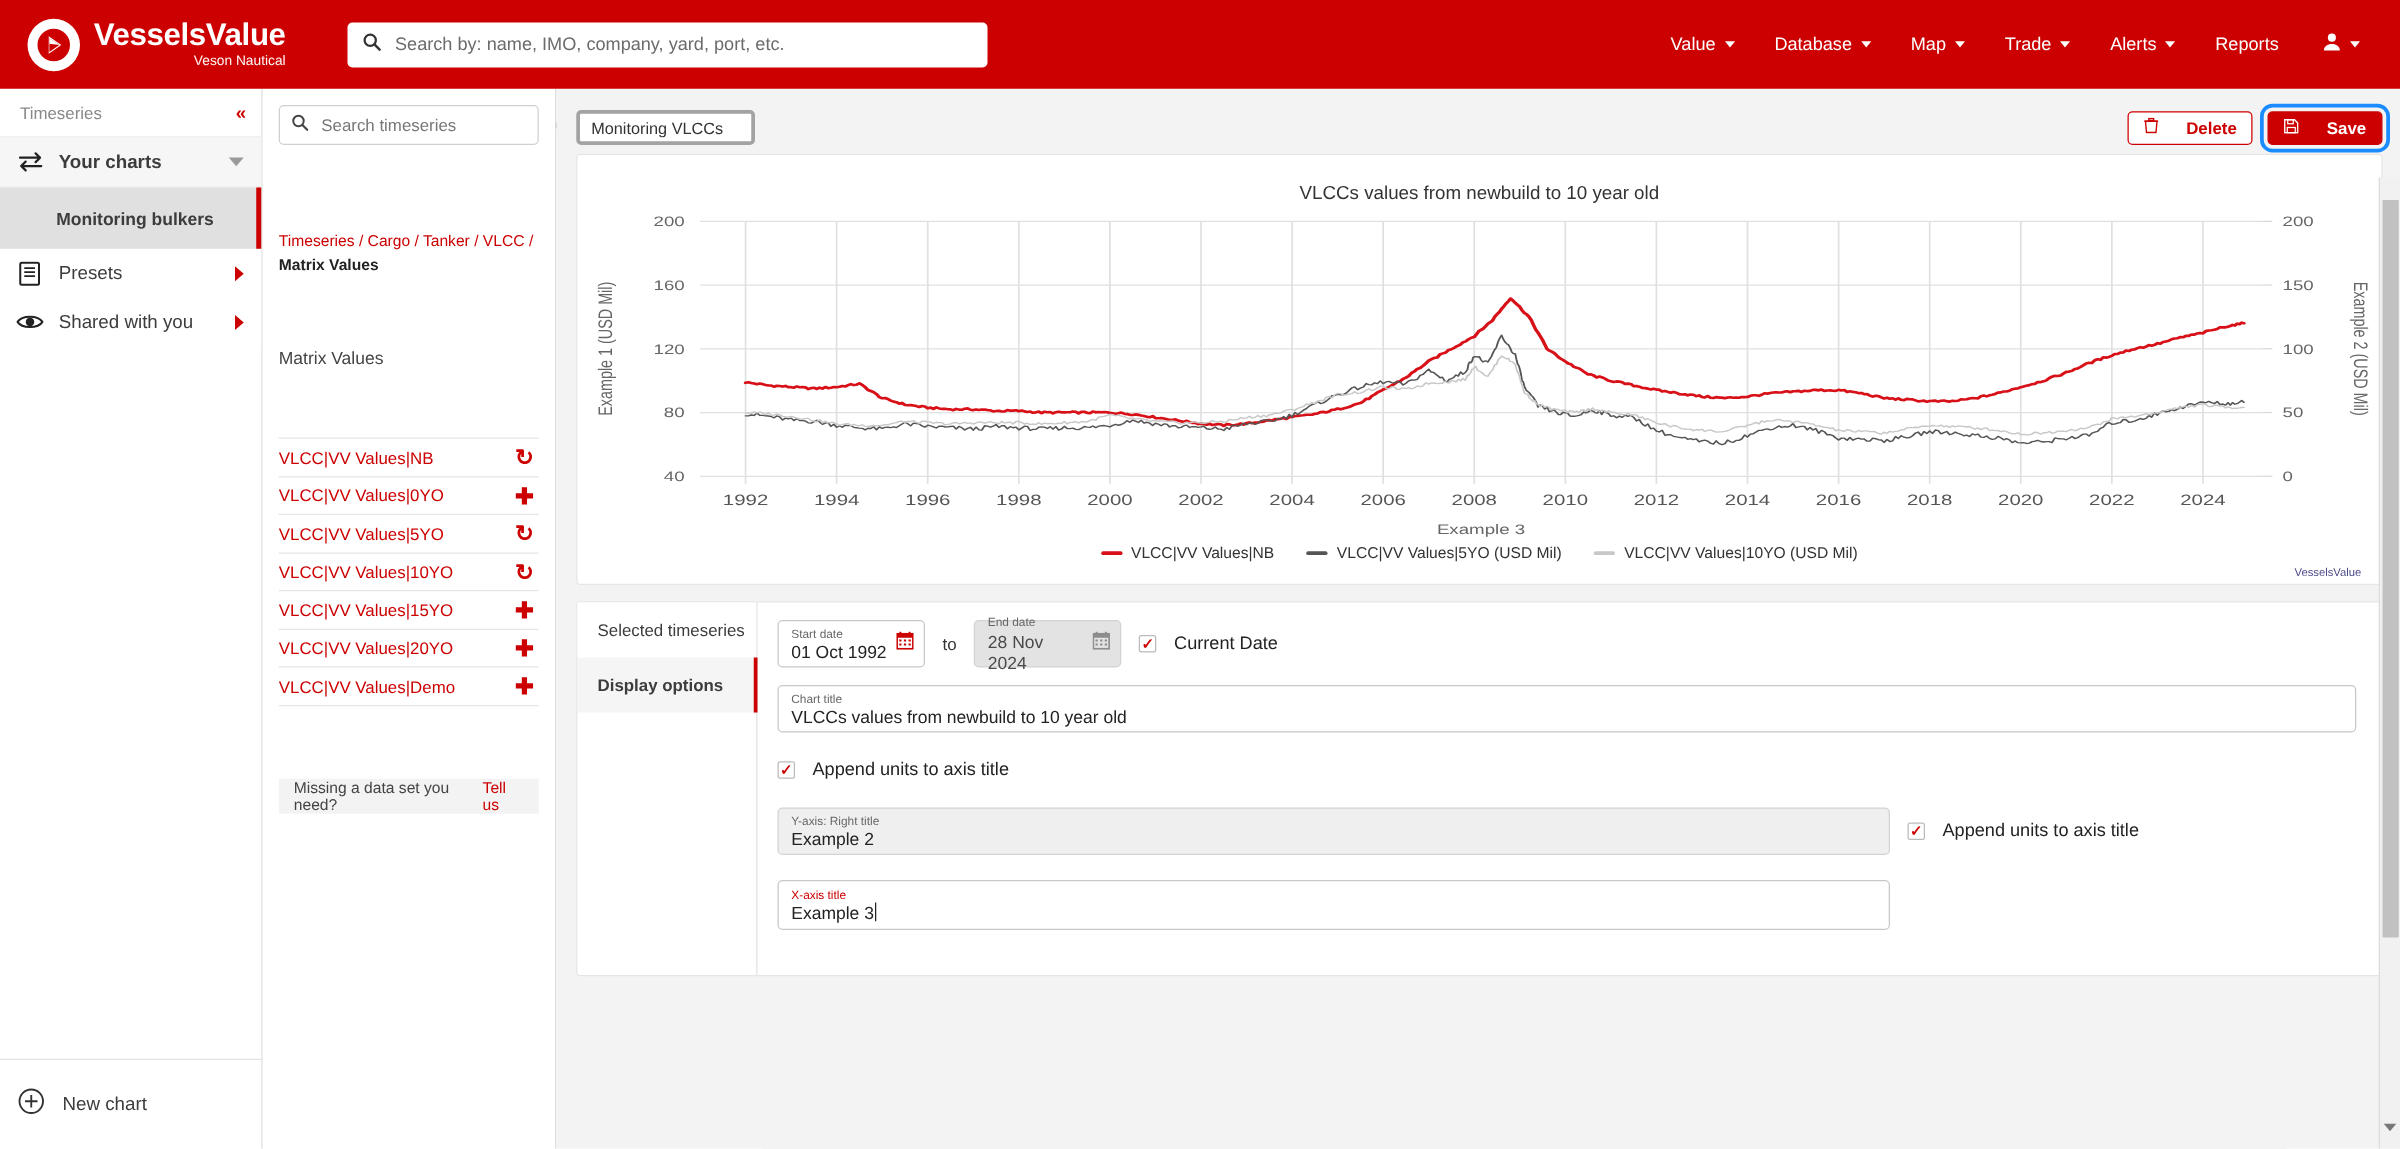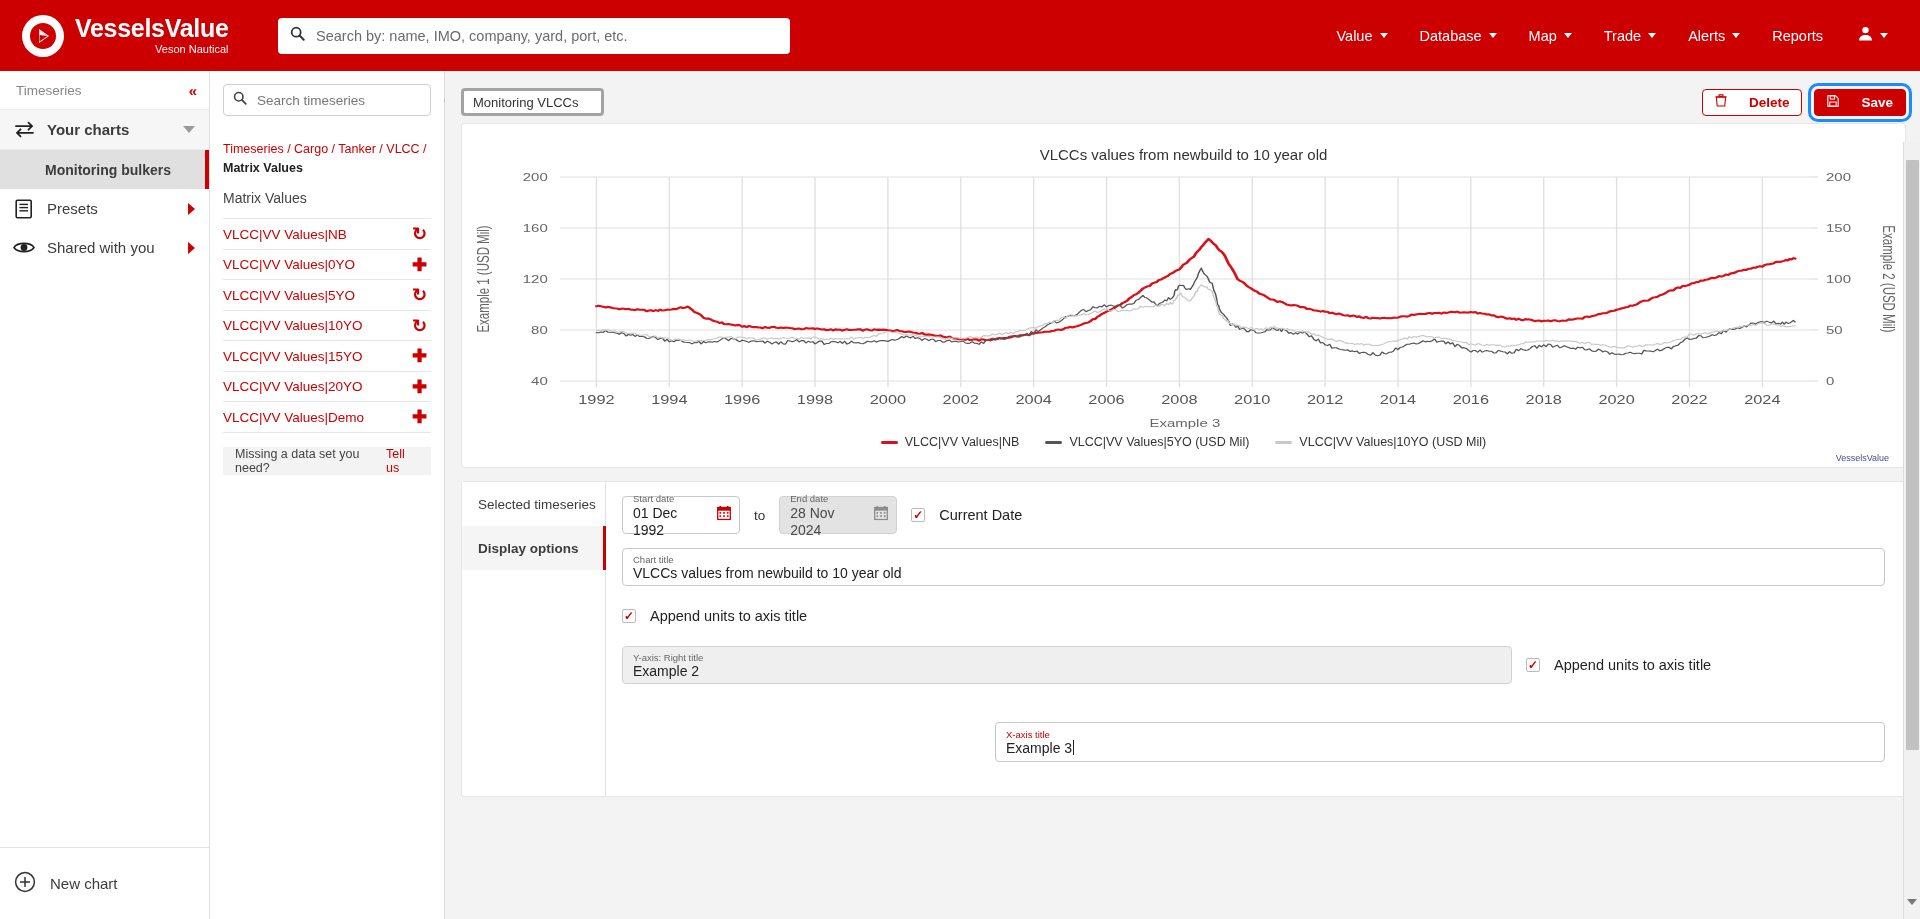--- a/index.html
+++ b/index.html
@@ -64,41 +64,41 @@
   .collapse-icon { color: #cc0000; font-size: 15px; font-weight: bold; cursor: pointer; letter-spacing:-2px;}
   .rail-group {
     height: 41px; display: flex; align-items: center; padding: 0 14px 0 13px; gap: 12px;
     background: #f6f6f6; cursor: pointer; border-top: 1px solid #ededed; border-bottom: 1px solid #ededed;
   }
   .rail-group .g-label { font-size: 15px; font-weight: bold; color: #3c3c3c; flex: 1; }
   .rail-icon { width: 22px; display: flex; align-items: center; justify-content: center; color: #222; }
   .tri-down { width: 0;height:0;border-left:6px solid transparent;border-right:6px solid transparent;border-top:7px solid #9a9a9a; }
   .tri-right { width: 0;height:0;border-top:6px solid transparent;border-bottom:6px solid transparent;border-left:7px solid #cc0000; }
   .rail-child {
-    height: 39px; display: flex; align-items: center; padding-left: 45px; font-size: 14px;
+    height: 49px; display: flex; align-items: center; padding-left: 45px; font-size: 14px;
     font-weight: bold; color: #3c3c3c; background: #e0e0e0; cursor: pointer; position: relative;
   }
   .rail-child.active::after {
     content: ""; position: absolute; right: 0; top: 0; bottom: 0; width: 4px; background: #cc0000;
   }
   .rail-entry {
     height: 39px; display: flex; align-items: center; padding: 0 14px 0 13px; gap: 12px;
     cursor: pointer; background: #fff;
   }
   .rail-entry .g-label { font-size: 15px; color: #3c3c3c; flex: 1; }
   .rail-bottom {
     margin-top: auto; border-top: 1px solid #e3e3e3; height: 72px;
     display: flex; align-items: center; gap: 14px; padding-left: 14px; cursor: pointer;
   }
   .rail-bottom .nc-label { font-size: 15px; color: #3c3c3c; }
 
   
   .tspanel {
     width: 235px; flex: 0 0 235px; background: #fff; border-right: 1px solid #dcdcdc;
-    display: flex; flex-direction: column; padding: 13px 13px 0 13px;
+    display: flex; flex-direction: column; padding: 13px 13px 0 13px; gap: 44px;
   }
   .ts-search {
     height: 32px; border: 1px solid #d0d0d0; border-radius: 4px; display: flex; align-items: center;
     padding: 0 9px; gap: 8px; background: #fff;
   }
   .ts-search input {
     border: none; outline: none; flex: 1; font-size: 13.5px; color: #555; background: transparent;
     font-family: "Liberation Sans", sans-serif;
   }
   .ts-search input::placeholder { color: #777; }
@@ -505,21 +505,21 @@
           <div class="opt-tab active">
             <span>Display options</span>
           </div>
         </div>
 
         <div class="opt-body">
 
           <div class="row">
             <div class="field field-date">
               <span class="f-label">Start date</span>
-              <span class="f-value">01 Dec 1992</span>
+              <span class="f-value">01 Oct 1992</span>
               <span class="cal-icon">
                 <svg width="14" height="15" viewBox="0 0 14 15">
                   <rect x="0.7" y="2" width="12.6" height="12" fill="none" stroke="#cc0000" stroke-width="1.3"></rect>
                   <rect x="0.7" y="2" width="12.6" height="3.2" fill="#cc0000"></rect>
                   <line x1="3.3" y1="0.4" x2="3.3" y2="3" stroke="#cc0000" stroke-width="1.6"></line>
                   <line x1="10.7" y1="0.4" x2="10.7" y2="3" stroke="#cc0000" stroke-width="1.6"></line>
                   <g fill="#cc0000">
                       <rect x="2.4" y="6.6" width="1.8" height="1.6"></rect>
                       <rect x="6.1" y="6.6" width="1.8" height="1.6"></rect>
                       <rect x="9.8" y="6.6" width="1.8" height="1.6"></rect>
@@ -578,21 +578,21 @@
             <div class="field field-wide filled-gray" style="background:#efefef;">
               <span class="f-label">Y-axis: Right title</span>
               <span class="f-value">Example 2</span>
             </div>
             <span class="chk">
                 <span class="tick">✓</span>
               </span>
             <span class="chk-label">Append units to axis title</span>
           </div>
 
-          <div class="row" style="margin-top:38px;justify-content:flex-end;">
+          <div class="row" style="margin-top:20px;">
             <div class="field field-wide accent" style="height:40px;">
               <span class="f-label">X-axis title</span>
               <span class="f-value"><span>Example 3</span><i class="caret-text"></i></span>
             </div>
           </div>
 
         </div>
       </div>
 
     </div>

